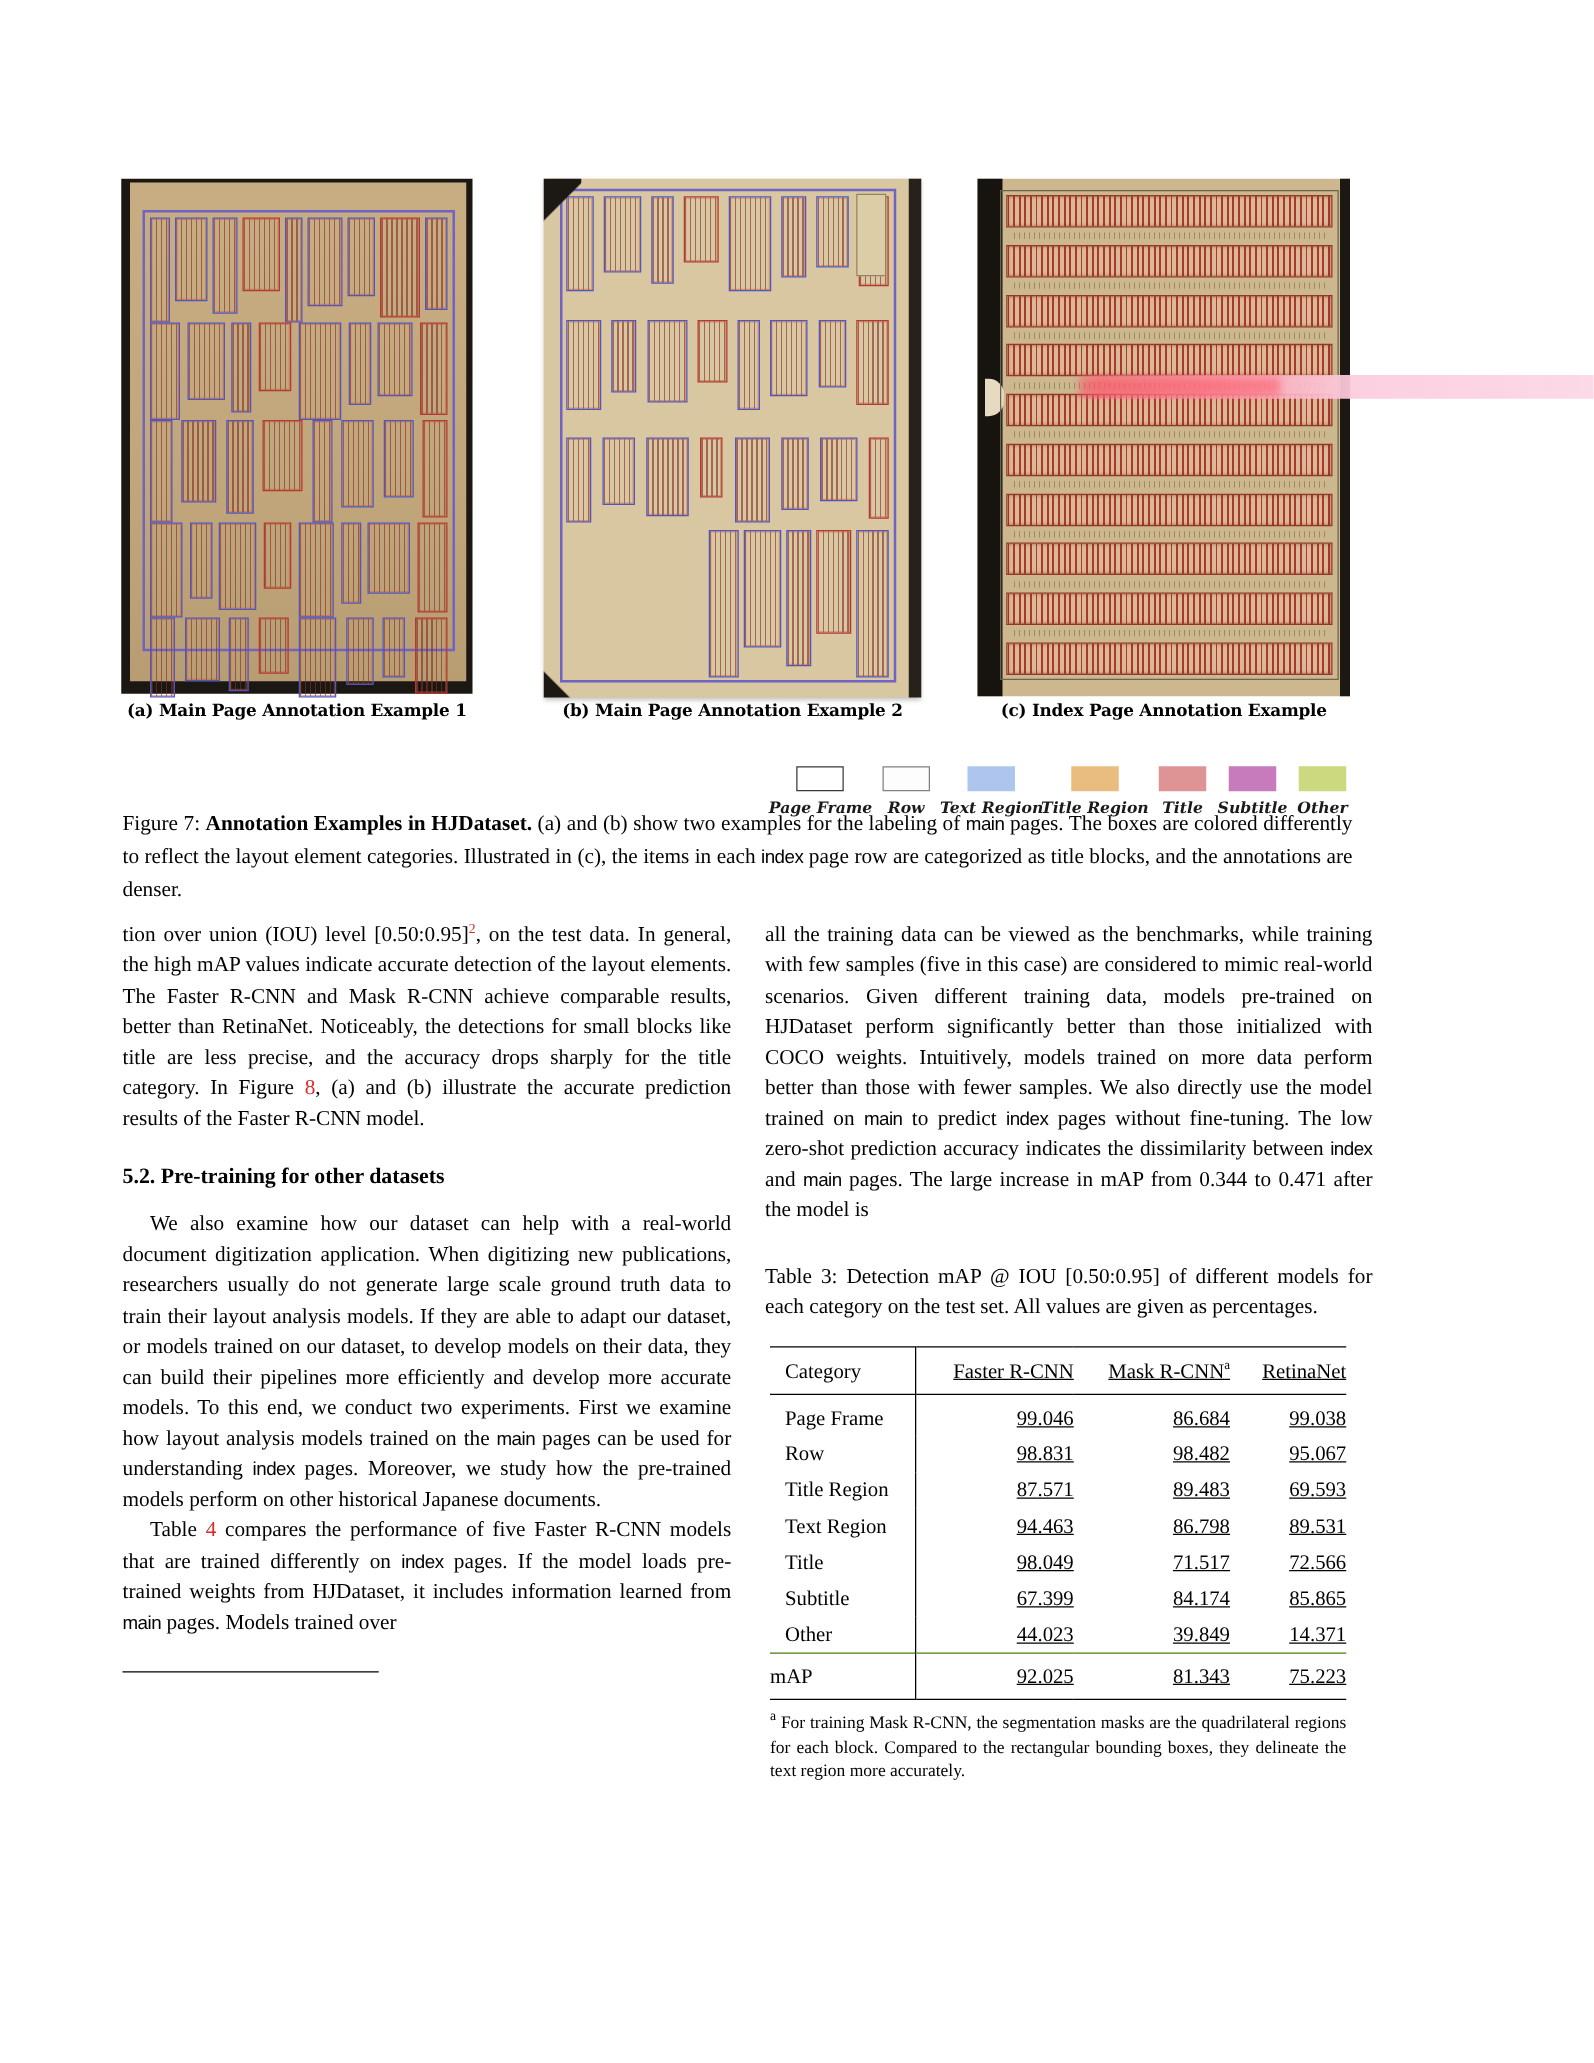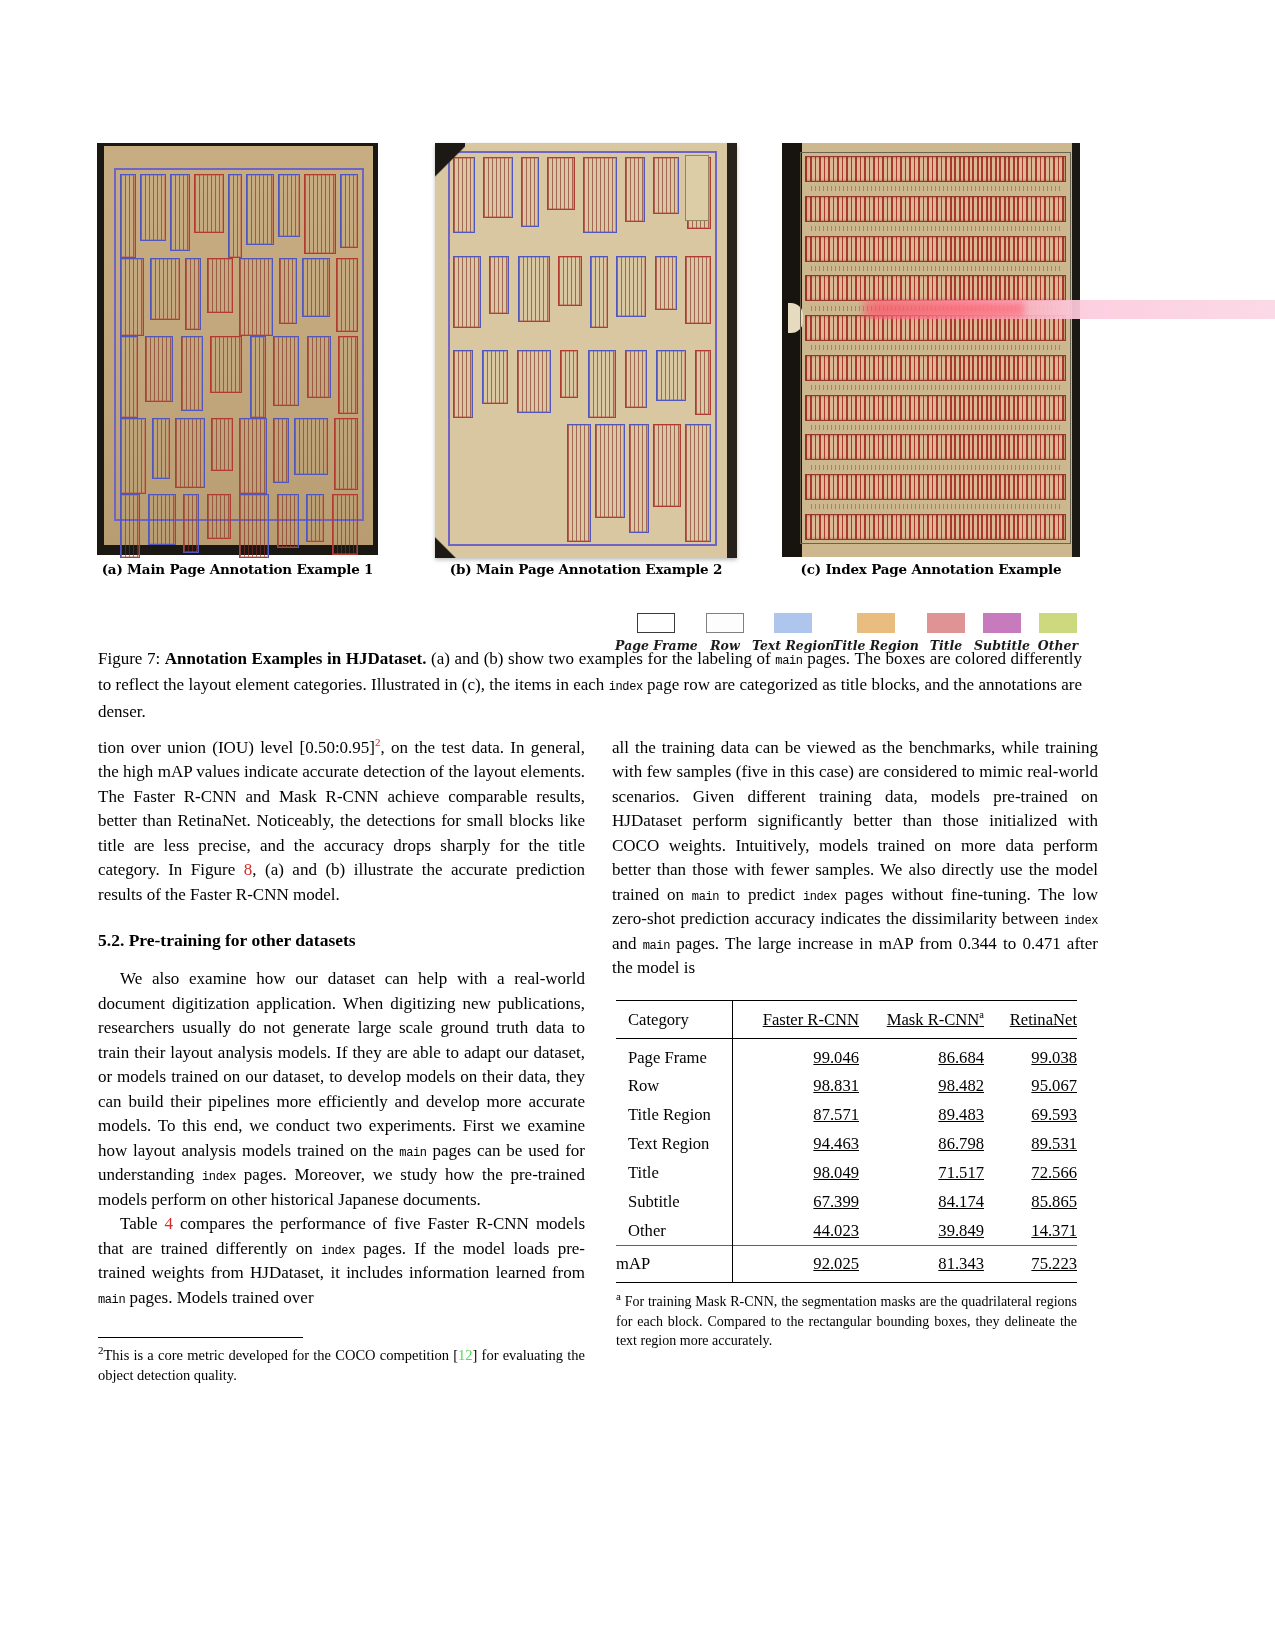--- a/index.html
+++ b/index.html
@@ -49,21 +49,21 @@
   .legend-item{display:flex;flex-direction:column;align-items:center;min-width:56px;}
   .swatch{width:38px;height:20px;margin-bottom:5px;box-sizing:border-box;}
   .legend-label{font-family:"DejaVu Serif",serif;font-style:italic;font-weight:700;font-size:12.5px;white-space:nowrap;color:#1a1a1a;}
   
   .figcaption{position:absolute;top:646px;left:98px;width:984px;font-size:17px;line-height:1.55;text-align:justify;}
   .col{position:absolute;top:736px;font-size:17px;line-height:1.44;text-align:justify;}
   .col-left{left:98px;width:487px;}
   .col-right{left:612px;width:486px;}
   p{margin:0;}
   p.indent{text-indent:22px;}
-  .mono{font-family:Liberation Mono, monospace;font-size:12px;letter-spacing:-.4px;}
+  .mono{font-family:Liberation Sans, sans-serif;font-size:15px;letter-spacing:-.4px;}
   .ref-red{color:#d62b2b;}
   .ref-green{color:#4ddd4d;}
   sup{font-size:11px;line-height:0;}
   .section-heading{font-size:17.5px;font-weight:700;margin:21px 0 14px 0;text-align:left;}
   .footnote-block{margin-top:27px;}
   .footnote-rule{width:205px;border-top:1px solid #000;margin-bottom:7px;}
   .footnote{font-size:14.5px;line-height:1.38;text-align:justify;}
   .table-caption{margin-top:28px;font-size:17px;line-height:1.44;text-align:justify;}
   .t3-wrap{margin-top:19px;margin-left:4px;width:461px;}
   table.t3{border-collapse:collapse;width:100%;font-size:16.6px;border-top:1.6px solid #000;border-bottom:1.6px solid #000;}
@@ -252,26 +252,26 @@
 
 <div class="figcaption"><span>Figure 7: </span><b>Annotation Examples in HJDataset.</b><span> (a) and (b) show two examples for the labeling of </span><span class="mono">main</span><span> pages. The boxes are colored differently to reflect the layout element categories.  Illustrated in (c), the items in each </span><span class="mono">index</span><span> page row are categorized as title blocks, and the annotations are denser.</span></div>
 
 <div class="col col-left">
   <p><span>tion over union (IOU) level [0.50:0.95]</span><sup class="ref-red">2</sup><span>, on the test data. In general, the high mAP values indicate accurate detection of the layout elements.  The Faster R-CNN and Mask R-CNN achieve comparable results, better than RetinaNet. Noticeably, the detections for small blocks like title are less precise, and the accuracy drops sharply for the title category. In Figure </span><span class="ref-red">8</span><span>, (a) and (b) illustrate the accurate prediction results of the Faster R-CNN model.</span></p>
   <div class="section-heading">5.2. Pre-training for other datasets</div>
   <p class="indent"><span>We also examine how our dataset can help with a real-world document digitization application.  When digitizing new publications, researchers usually do not generate large scale ground truth data to train their layout analysis models. If they are able to adapt our dataset, or models trained on our dataset, to develop models on their data, they can build their pipelines more efficiently and develop more accurate models. To this end, we conduct two experiments. First we examine how layout analysis models trained on the </span><span class="mono">main</span><span> pages can be used for understanding </span><span class="mono">index</span><span> pages. Moreover, we study how the pre-trained models perform on other historical Japanese documents.</span></p>
   <p class="indent"><span>Table </span><span class="ref-red">4</span><span> compares the performance of five Faster R-CNN models that are trained differently on </span><span class="mono">index</span><span> pages. If the model loads pre-trained weights from HJDataset, it includes information learned from </span><span class="mono">main</span><span> pages. Models trained over</span></p>
   <div class="footnote-block">
     <div class="footnote-rule"></div>
-    <div class="footnote"><sup>2</sup><span>This is a core metric developed for the COCO competition [</span><span class="ref-green">12</span><span>] for evaluating the object detection quality.</span></div>
   </div>
 </div>
 
 <div class="col col-right">
   <p><span>all the training data can be viewed as the benchmarks, while training with few samples (five in this case) are considered to mimic real-world scenarios.  Given different training data, models pre-trained on HJDataset perform significantly better than those initialized with COCO weights. Intuitively, models trained on more data perform better than those with fewer samples.  We also directly use the model trained on </span><span class="mono">main</span><span> to predict </span><span class="mono">index</span><span> pages without fine-tuning. The low zero-shot prediction accuracy indicates the dissimilarity between </span><span class="mono">index</span><span> and </span><span class="mono">main</span><span> pages.  The large increase in mAP from 0.344 to 0.471 after the model is</span></p>
+  <div class="table-caption">Table 3:  Detection mAP @ IOU [0.50:0.95] of different models for each category on the test set. All values are given as percentages.</div>
   <div class="t3-wrap">
     <table class="t3" id="table3">
       <colgroup>
           <col class="col-c1">
           <col class="col-c2">
           <col class="col-c3">
           <col class="col-c4">
         </colgroup>
       <thead id="t3-head">
           <tr>

